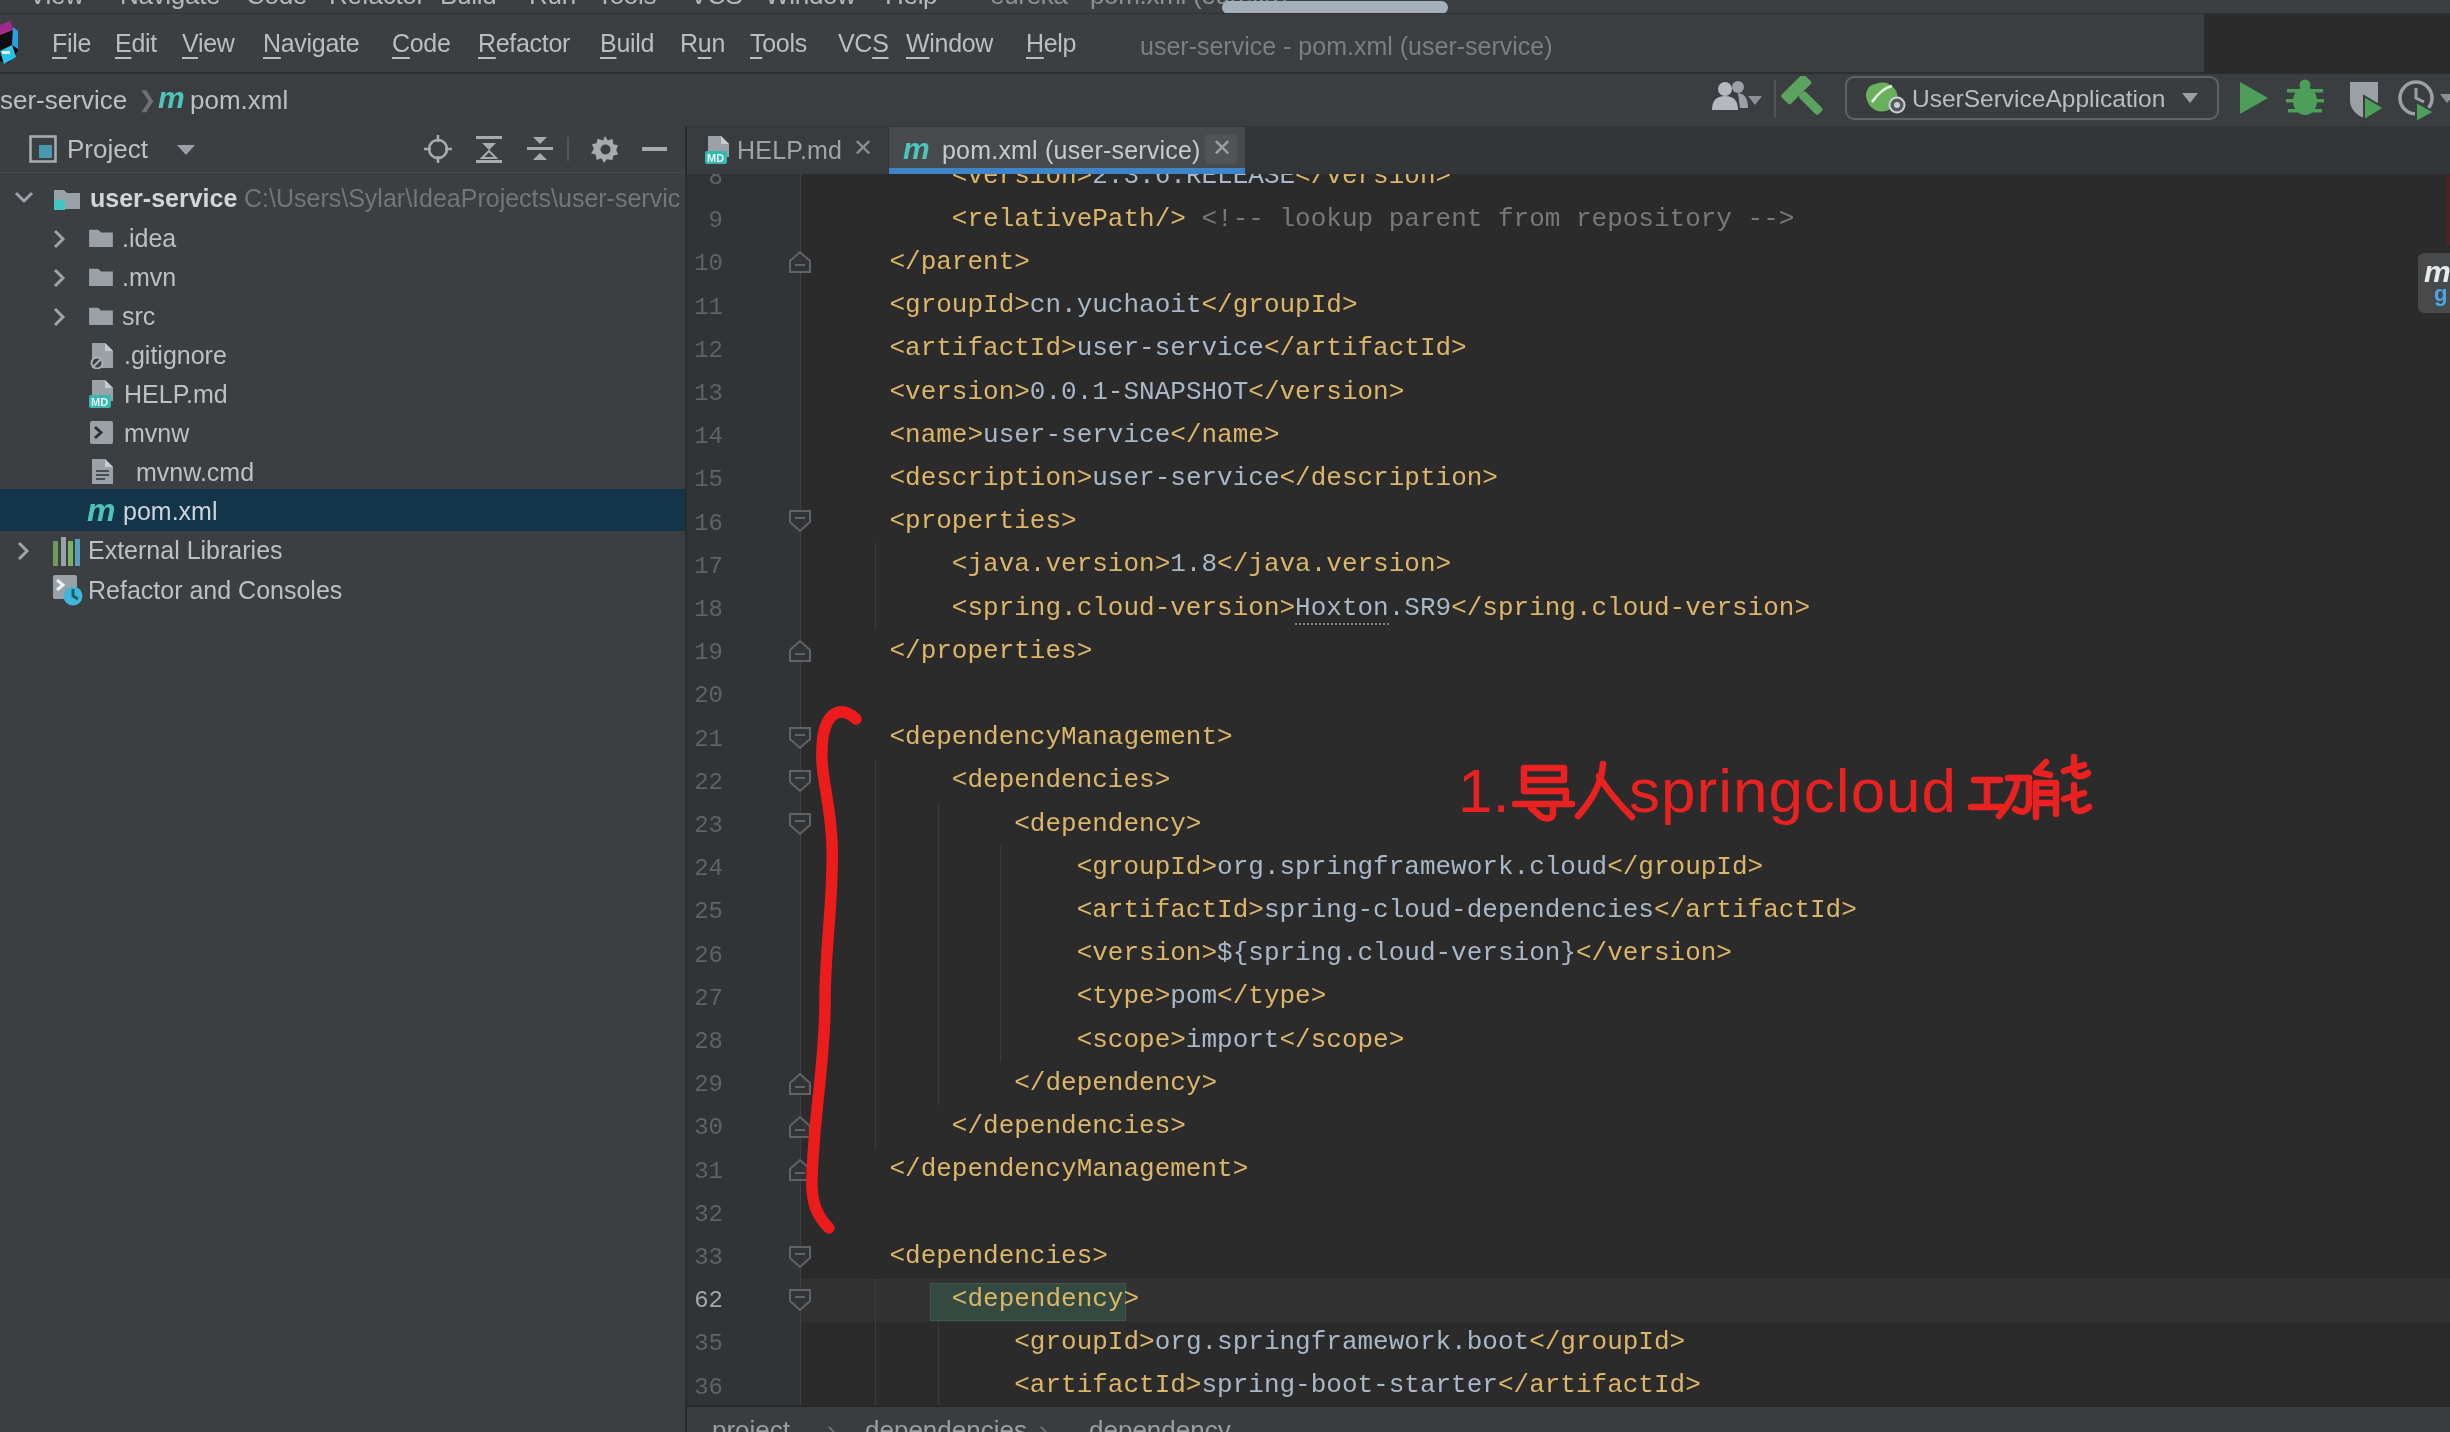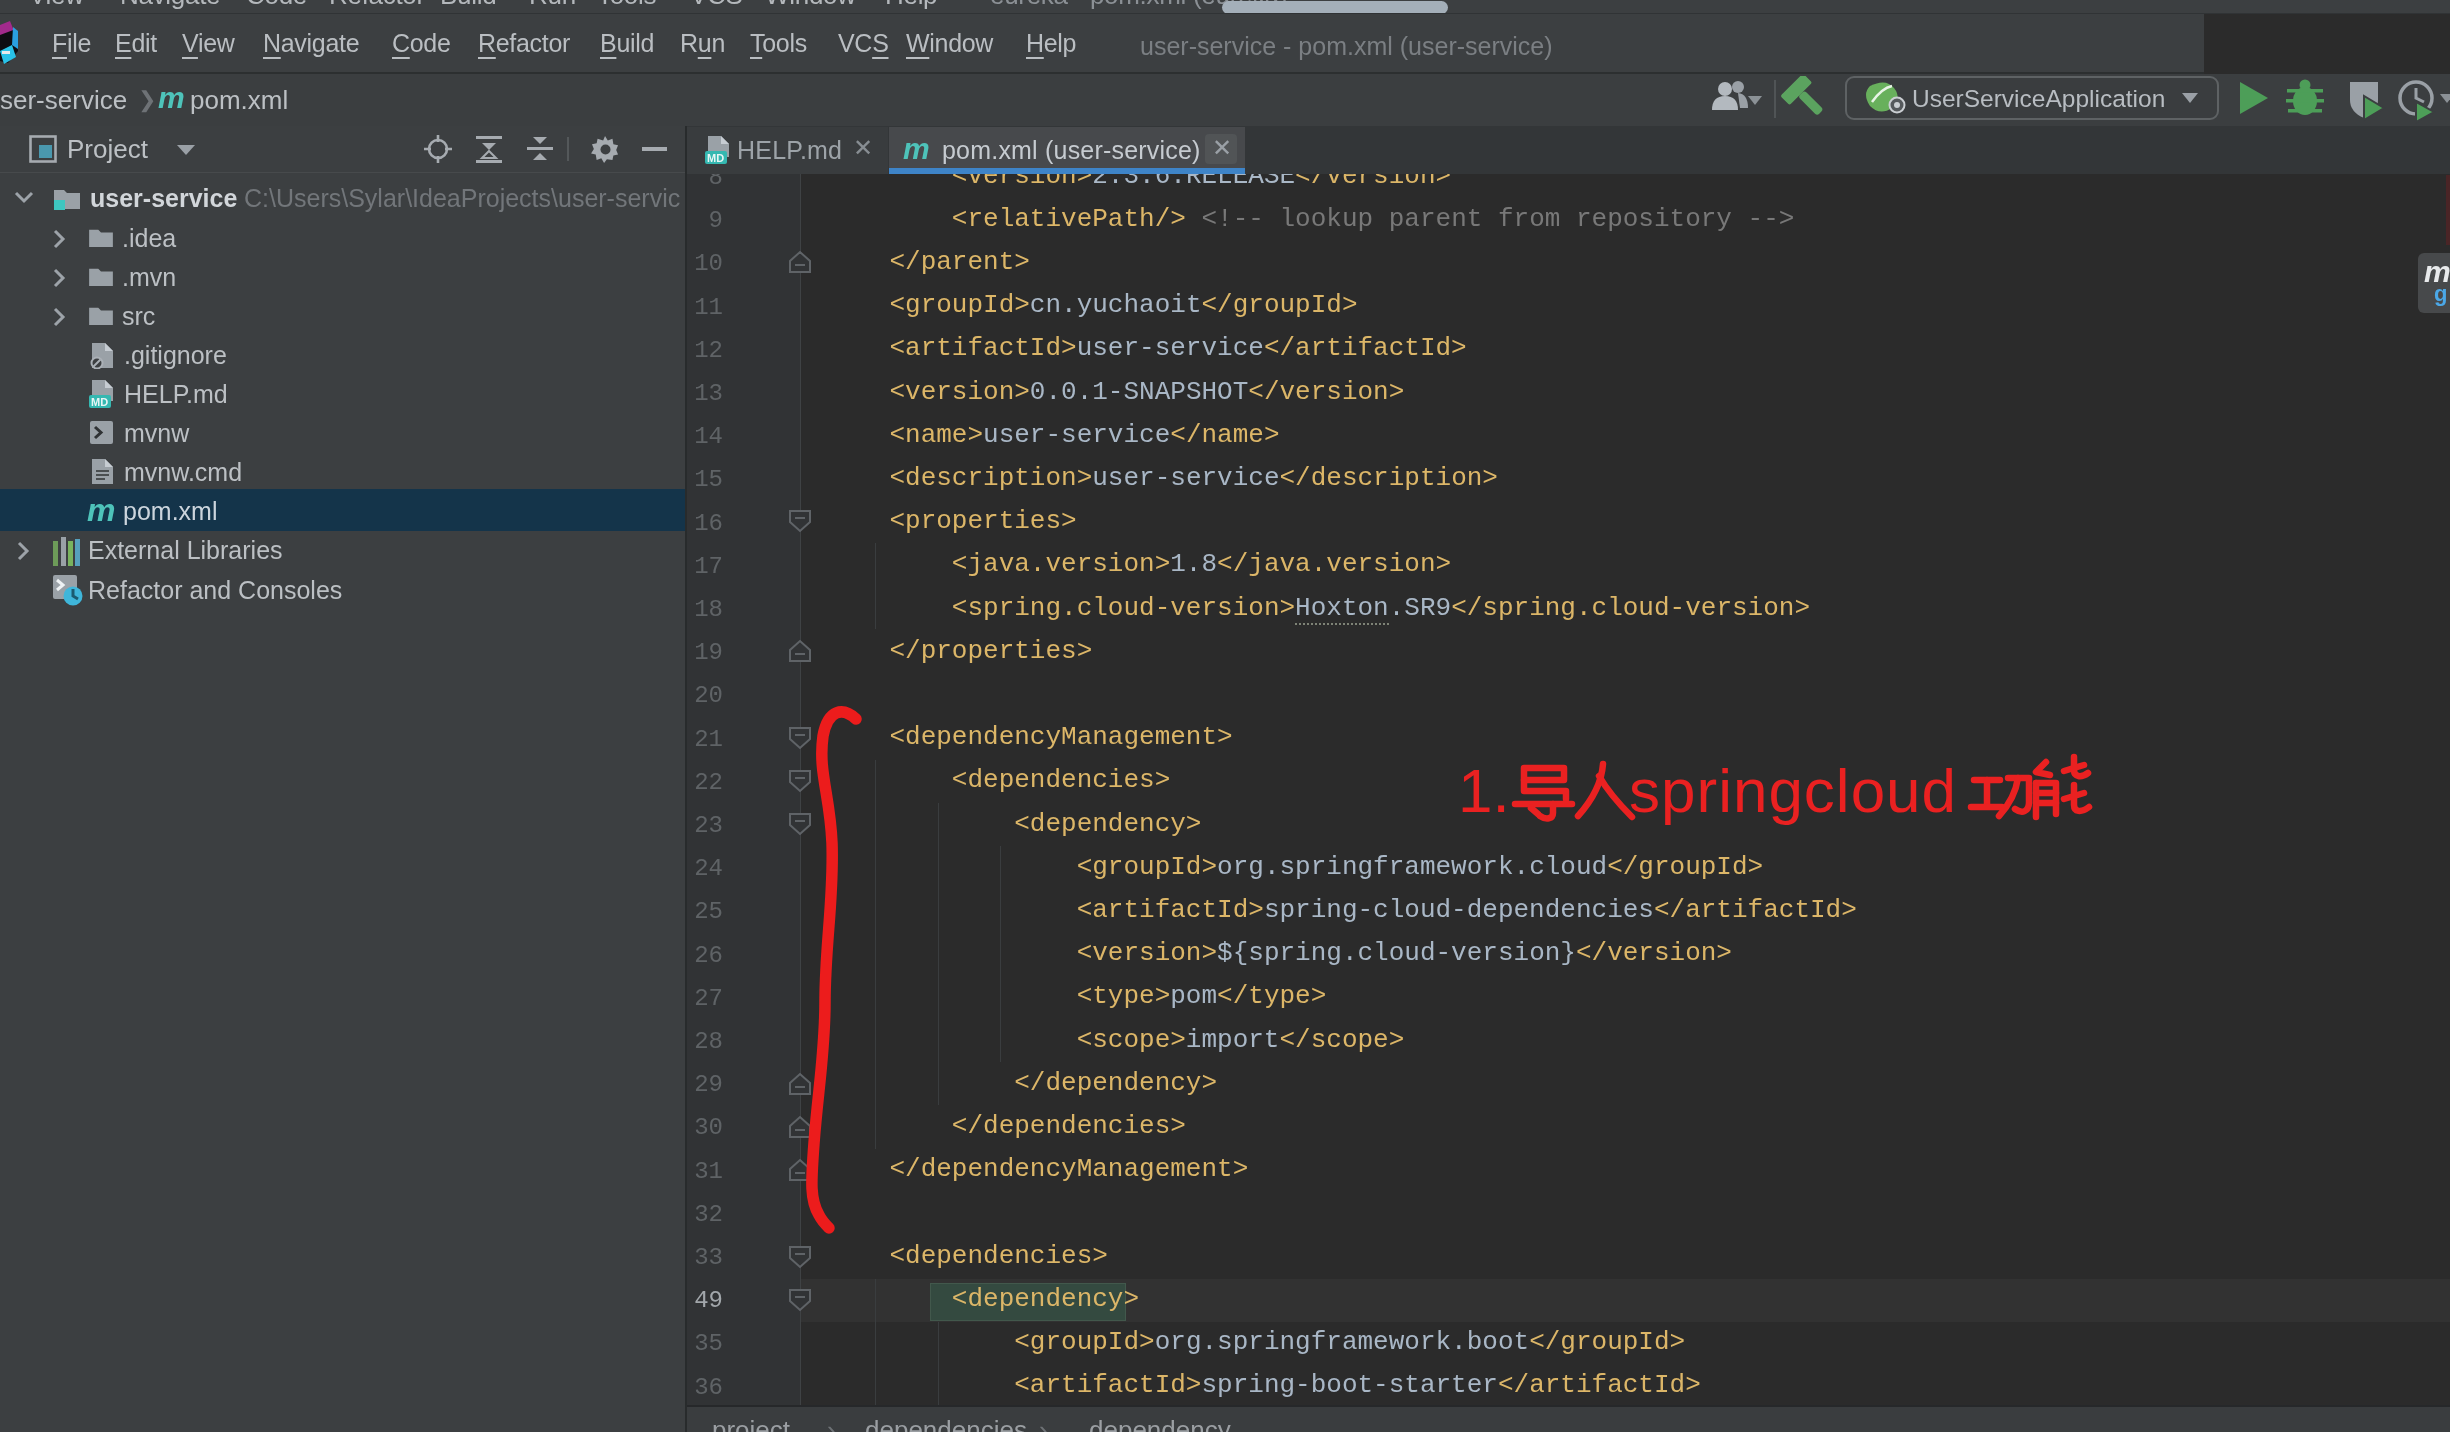--- a/index.html
+++ b/index.html
@@ -235,21 +235,21 @@
     </svg>
     <span class="tree-label" style="left:124px;top:293px">mvnw</span>
 
     <svg style="position:absolute;left:90px;top:332px" width="26" height="27" viewBox="0 0 26 27">
       <path d="M2 1 h13 l8 8 v17 h-21 z" fill="#9aa1a7"></path>
       <path d="M15 1 l8 8 h-8 z" fill="#c6ccd2"></path>
       <g stroke="#4a4e50" stroke-width="2">
         <path d="M6 13 h13 M6 17 h13 M6 21 h9"></path>
       </g>
     </svg>
-    <span class="tree-label" style="left:124px;top:332px">mvnw.cmd</span>
+    <span class="tree-label" style="left:136px;top:332px">mvnw.cmd</span>
 
     <span class="tree-label mvn-m" style="left:87px;top:366px;font-size:32px">m</span>
     <span class="tree-label" style="left:123px;top:371px;color:#ccd5dd">pom.xml</span>
 
     <svg style="position:absolute;left:16px;top:415px" width="14" height="20">
         <path d="M3 2 L11 10 L3 18" stroke="#9da3a9" stroke-width="3" fill="none"></path>
       </svg>
     <svg style="position:absolute;left:52px;top:410px" width="32" height="30" viewBox="0 0 32 30">
       <rect x="1" y="5" width="5" height="25" fill="#6d9b59"></rect>
       <rect x="9" y="1" width="5" height="29" fill="#9aa1a7"></rect>
@@ -298,21 +298,21 @@
 24
 25
 26
 27
 28
 29
 30
 31
 32
 33
-<span style="color:#a2a7ab">49</span>
+<span style="color:#a2a7ab">62</span>
 35
 36</div>
   <div id="code">        <span class="t">&lt;version&gt;</span>2.3.6.RELEASE<span class="t">&lt;/version&gt;</span>
         <span class="t">&lt;relativePath/&gt;</span> <span class="g">&lt;!-- lookup parent from repository --&gt;</span>
     <span class="t">&lt;/parent&gt;</span>
     <span class="t">&lt;groupId&gt;</span>cn.yuchaoit<span class="t">&lt;/groupId&gt;</span>
     <span class="t">&lt;artifactId&gt;</span>user-service<span class="t">&lt;/artifactId&gt;</span>
     <span class="t">&lt;version&gt;</span>0.0.1-SNAPSHOT<span class="t">&lt;/version&gt;</span>
     <span class="t">&lt;name&gt;</span>user-service<span class="t">&lt;/name&gt;</span>
     <span class="t">&lt;description&gt;</span>user-service<span class="t">&lt;/description&gt;</span>

